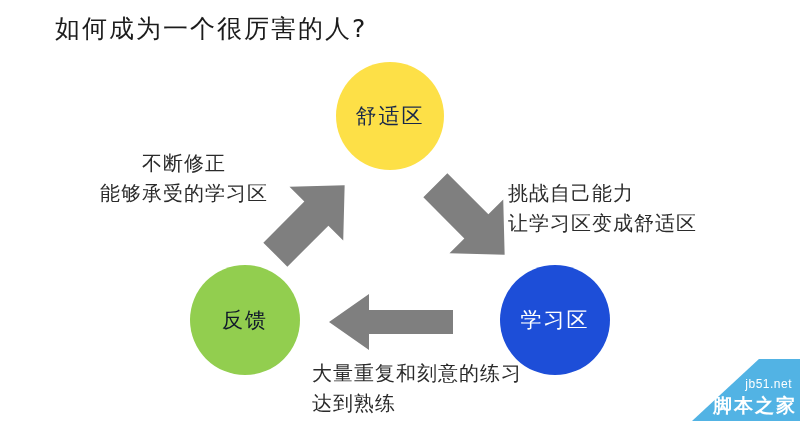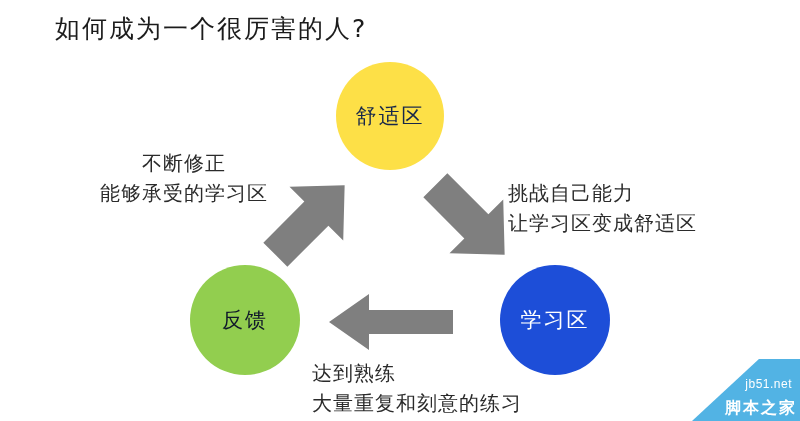--- a/index.html
+++ b/index.html
@@ -107,21 +107,21 @@
     top: 18px;
     font-size: 12px;
     color: #ffffff;
     letter-spacing: 0.5px;
     font-family: "Liberation Sans", sans-serif;
   }
   #watermark .wm-cjk {
     position: absolute;
     right: 3px;
     bottom: 2px;
-    font-size: 16px;
+    font-size: 19px;
     color: #ffffff;
     letter-spacing: 2px;
     font-weight: bold;
   }
 </style>
 </head>
 <body>
 
 <div id="canvas">
 
@@ -159,22 +159,22 @@
     <span class="line">不断修正</span>
     <span class="line">能够承受的学习区</span>
   </div>
 
   <div id="label-right" class="annotation">
     <span class="line">挑战自己能力</span>
     <span class="line">让学习区变成舒适区</span>
   </div>
 
   <div id="label-bottom" class="annotation">
+    <span class="line">大量重复和刻意的练习</span>
     <span class="line">达到熟练</span>
-    <span class="line">大量重复和刻意的练习</span>
   </div>
 
   <div id="watermark">
     <div class="wedge"></div>
     <div class="wm-latin">jb51.net</div>
     <div class="wm-cjk">脚本之家</div>
   </div>
 
 </div>
 

